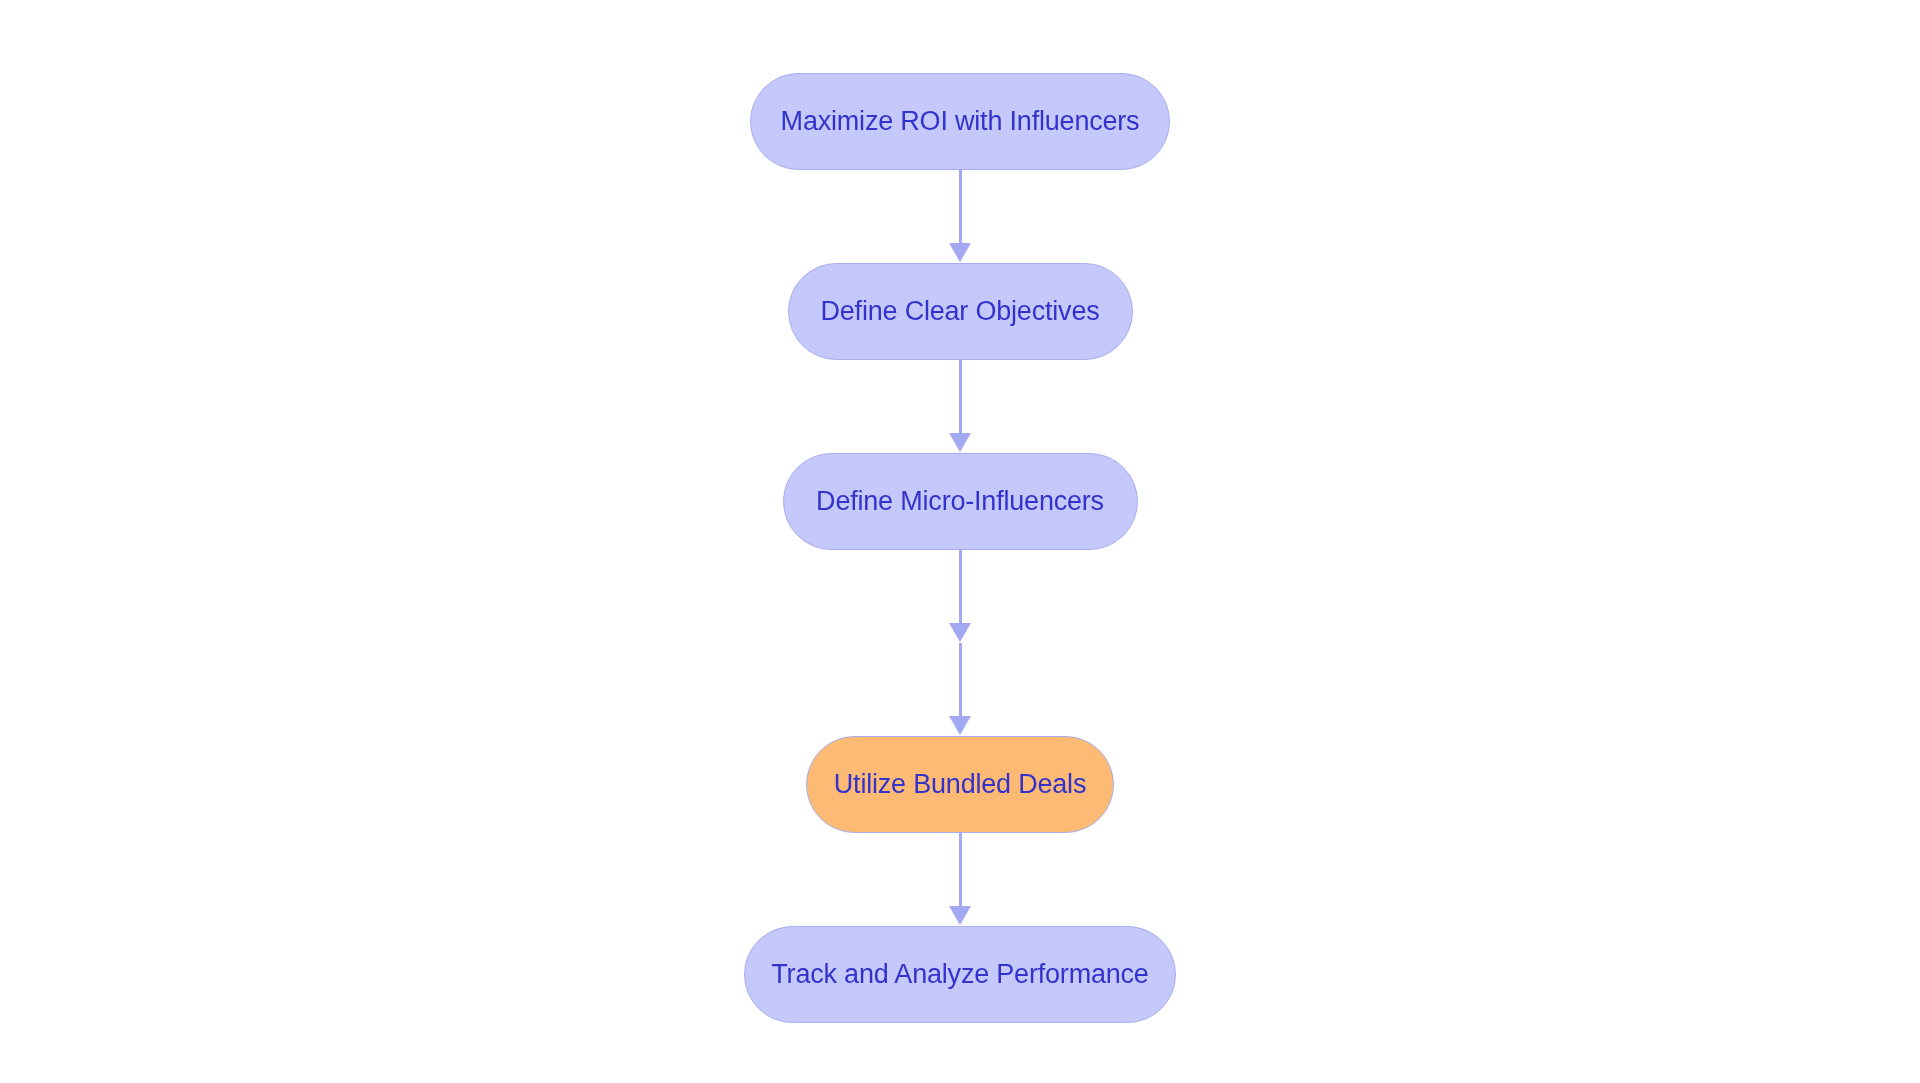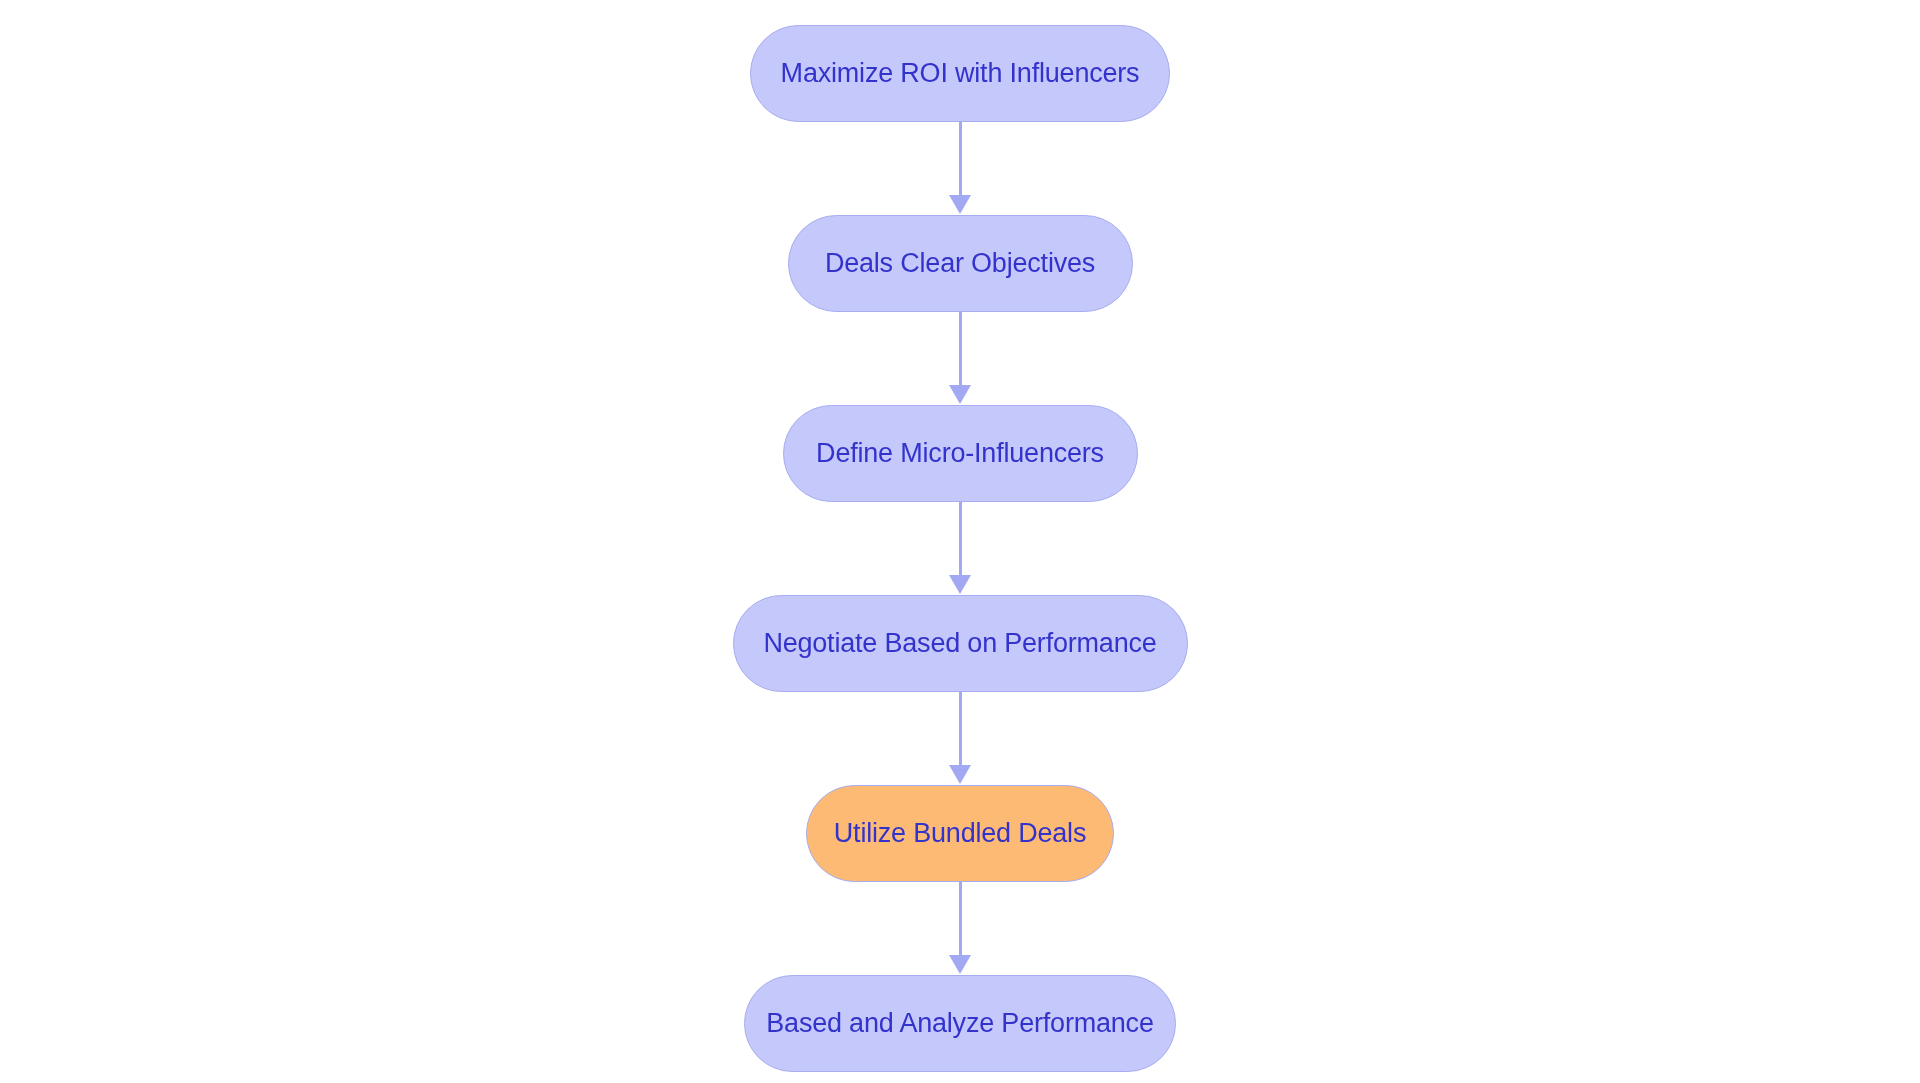--- a/index.html
+++ b/index.html
@@ -93,53 +93,50 @@
     <div class="node" style="width: 420px; background: rgb(197, 200, 250); border-color: rgb(168, 173, 240);">
       <span class="node-label" style="color: rgb(51, 51, 204);">Maximize ROI with Influencers</span>
     </div>
 
     <div class="connector">
       <div class="connector-stem" style="background: rgb(163, 168, 242);"></div>
       <div class="connector-head" style="border-top-color: rgb(163, 168, 242);"></div>
     </div>
 
     <div class="node" style="width: 345px; background: rgb(197, 200, 250); border-color: rgb(168, 173, 240);">
-      <span class="node-label" style="color: rgb(51, 51, 204);">Deals Clear Objectives</span>
+      <span class="node-label" style="color: rgb(51, 51, 204);">Define Clear Objectives</span>
     </div>
 
     <div class="connector">
       <div class="connector-stem" style="background: rgb(163, 168, 242);"></div>
       <div class="connector-head" style="border-top-color: rgb(163, 168, 242);"></div>
     </div>
 
     <div class="node" style="width: 355px; background: rgb(197, 200, 250); border-color: rgb(168, 173, 240);">
       <span class="node-label" style="color: rgb(51, 51, 204);">Define Micro-Influencers</span>
     </div>
 
     <div class="connector">
       <div class="connector-stem" style="background: rgb(163, 168, 242);"></div>
       <div class="connector-head" style="border-top-color: rgb(163, 168, 242);"></div>
     </div>
 
-    <div class="node" style="width: 455px; background: rgb(197, 200, 250); border-color: rgb(168, 173, 240);">
-      <span class="node-label" style="color: rgb(51, 51, 204);">Negotiate Based on Performance</span>
-    </div>
 
     <div class="connector">
       <div class="connector-stem" style="background: rgb(163, 168, 242);"></div>
       <div class="connector-head" style="border-top-color: rgb(163, 168, 242);"></div>
     </div>
 
     <div class="node" style="width: 308px; background: #fdba74; border-color: rgb(168, 173, 240);">
       <span class="node-label" style="color: rgb(51, 51, 204);">Utilize Bundled Deals</span>
     </div>
 
     <div class="connector">
       <div class="connector-stem" style="background: rgb(163, 168, 242);"></div>
       <div class="connector-head" style="border-top-color: rgb(163, 168, 242);"></div>
     </div>
 
     <div class="node" style="width: 432px; background: rgb(197, 200, 250); border-color: rgb(168, 173, 240);">
-      <span class="node-label" style="color: rgb(51, 51, 204);">Based and Analyze Performance</span>
+      <span class="node-label" style="color: rgb(51, 51, 204);">Track and Analyze Performance</span>
     </div>
 
   </div>
 </div>
 
 </body></html>

